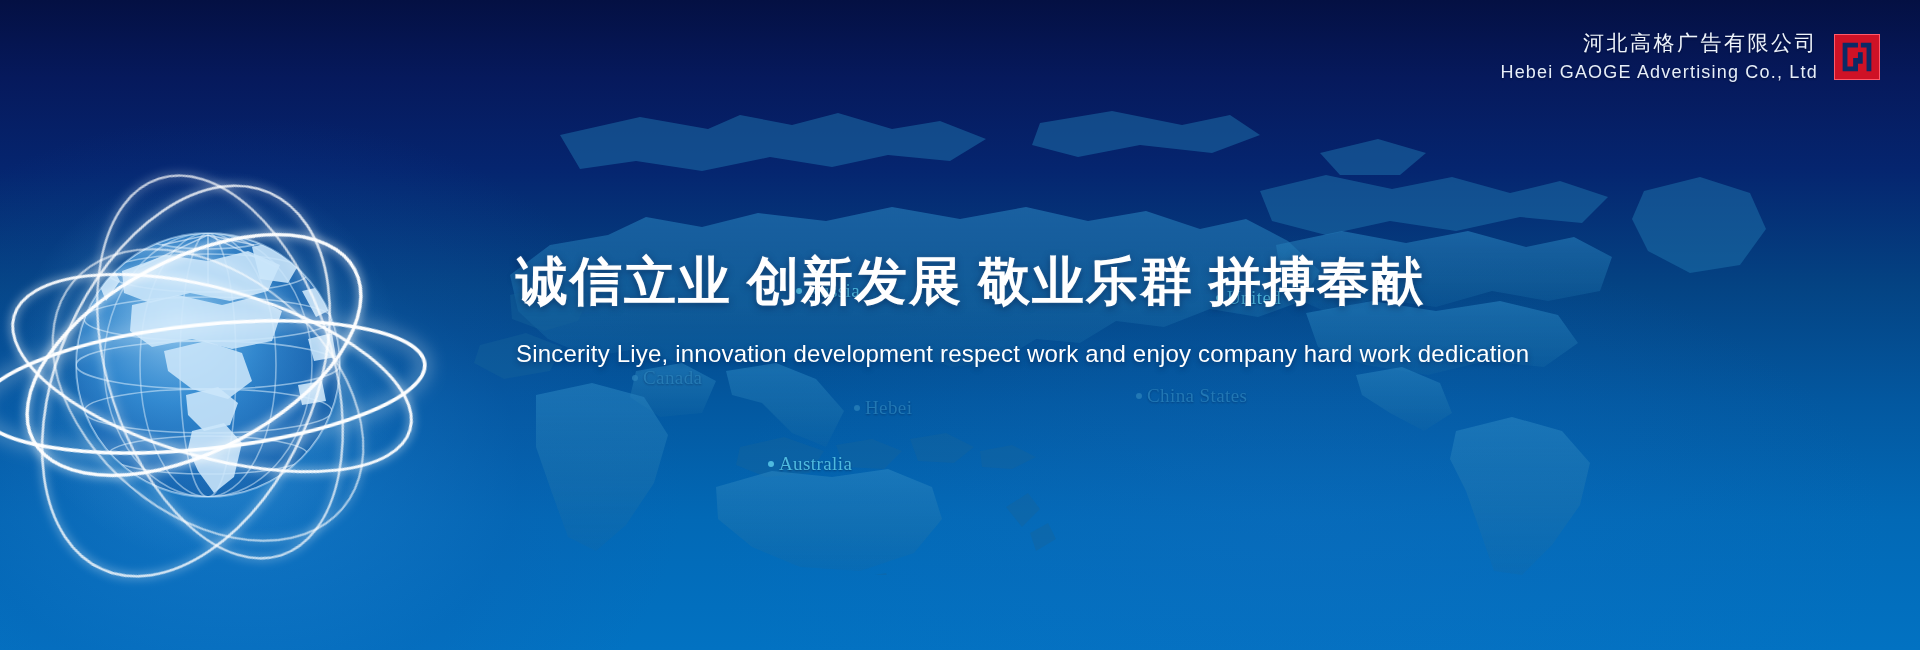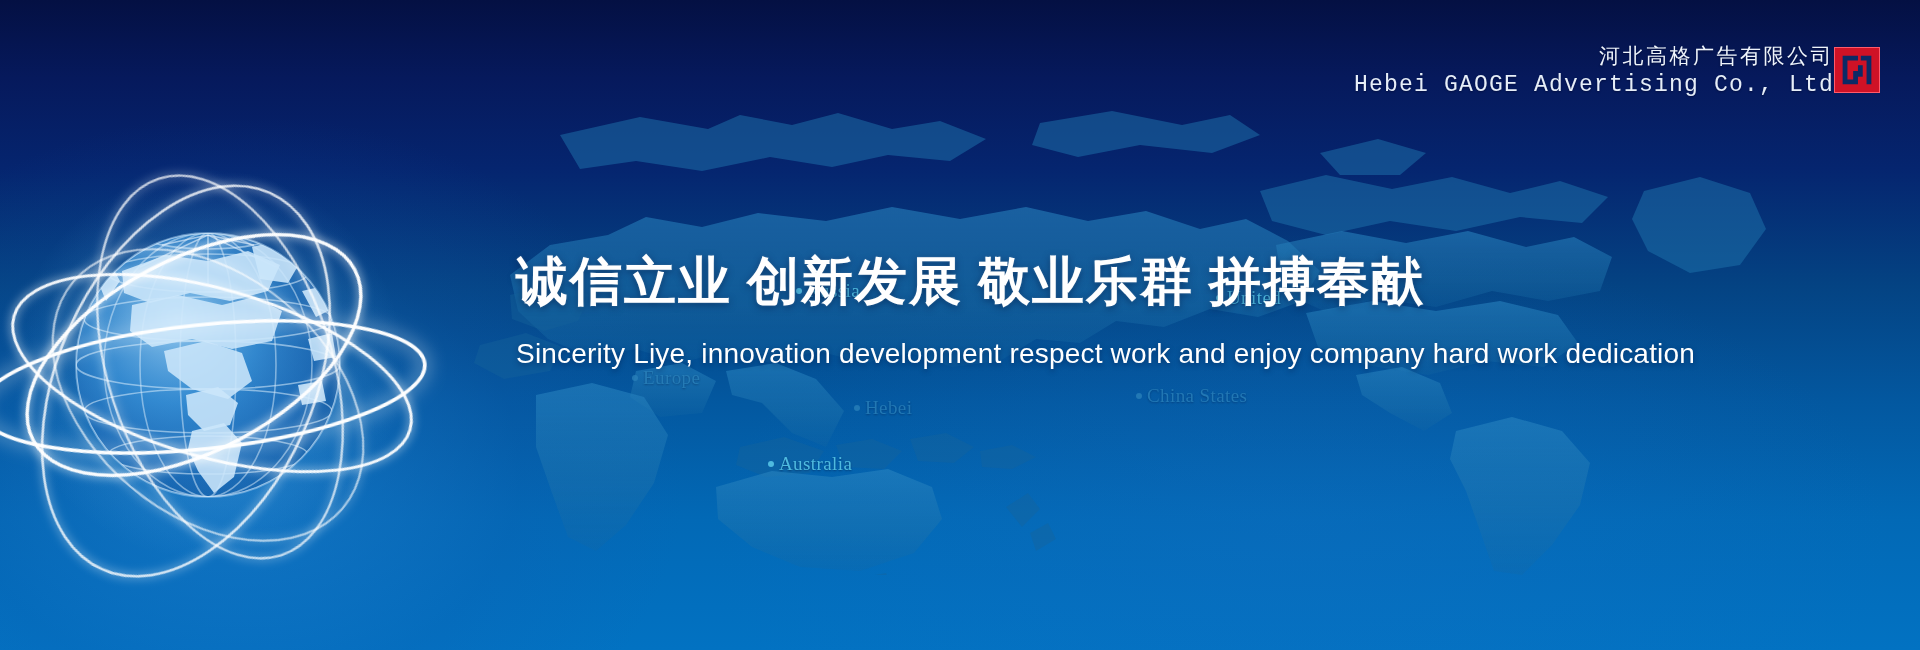--- a/index.html
+++ b/index.html
@@ -60,34 +60,34 @@
 
   
   .globe-stage{
     position:absolute; left:-20px; top:95px; width:460px; height:520px;
     pointer-events:none;
   }
   .globe-stage svg{ width:100%; height:100%; display:block; overflow:visible; }
 
   
   .company{
-    position:absolute; right:40px; top:41px;
-    display:flex; align-items:center; gap:0;
+    position:absolute; right:40px; top:28px;
+    display:flex; align-items:center; gap:16px;
   }
   .company-names{ text-align:right; }
   .company-cn{
     color:#eef4fb; font-size:21px; line-height:30px;
     letter-spacing:2.5px;
     font-family:"Liberation Serif", serif;
     text-shadow:0 1px 2px rgba(0,0,30,.45);
   }
   .company-en{
-    color:#e6eef8; font-size:23px; line-height:28px;
+    color:#e6eef8; font-size:18px; line-height:28px;
     letter-spacing:1.2px;
-    font-family:Liberation Mono, monospace;
+    font-family:Liberation Sans, sans-serif;
     text-shadow:0 1px 2px rgba(0,0,30,.45);
   }
   .logo{
     width:46px; height:46px; flex:0 0 46px;
     background:#cf1226;
     border:1px solid #ff5a6a;
     position:relative;
   }
   .logo svg{ width:100%; height:100%; display:block; }
 
@@ -100,21 +100,21 @@
     font-size:52px;
     line-height:84px;
     font-weight:bold;
     letter-spacing:2px;
     font-family:Liberation Serif, serif;
     white-space:nowrap;
     text-shadow:0 2px 7px rgba(0,25,70,.55), 0 0 2px rgba(255,255,255,.25);
   }
   .slogan-en{
     color:#ffffff;
-    font-size:28px;
+    font-size:24px;
     line-height:44px;
     letter-spacing:.2px;
     margin-top:8px;
     white-space:nowrap;
     font-family:"Liberation Sans", sans-serif;
     text-shadow:0 2px 5px rgba(0,25,70,.5);
   }
 </style>
 </head>
 <body>
@@ -182,21 +182,21 @@
     <div class="map-label" style="left:356px; top:185px;">
       <span class="dot"></span><span>Russia</span>
     </div>
     <div class="map-label" style="left:776px; top:192px;">
       <span class="dot"></span><span>United</span>
     </div>
     <div class="map-label" style="left:328px; top:358px;">
       <span class="dot"></span><span>Australia</span>
     </div>
     <div class="map-label faint" style="left:192px; top:272px;">
-      <span class="dot"></span><span>Europe</span>
+      <span class="dot"></span><span>Canada</span>
     </div>
     <div class="map-label faint" style="left:414px; top:302px;">
       <span class="dot"></span><span>Hebei</span>
     </div>
     <div class="map-label faint" style="left:696px; top:290px;">
       <span class="dot"></span><span>China States</span>
     </div>
   </div>
 
   <div class="globe-stage">

